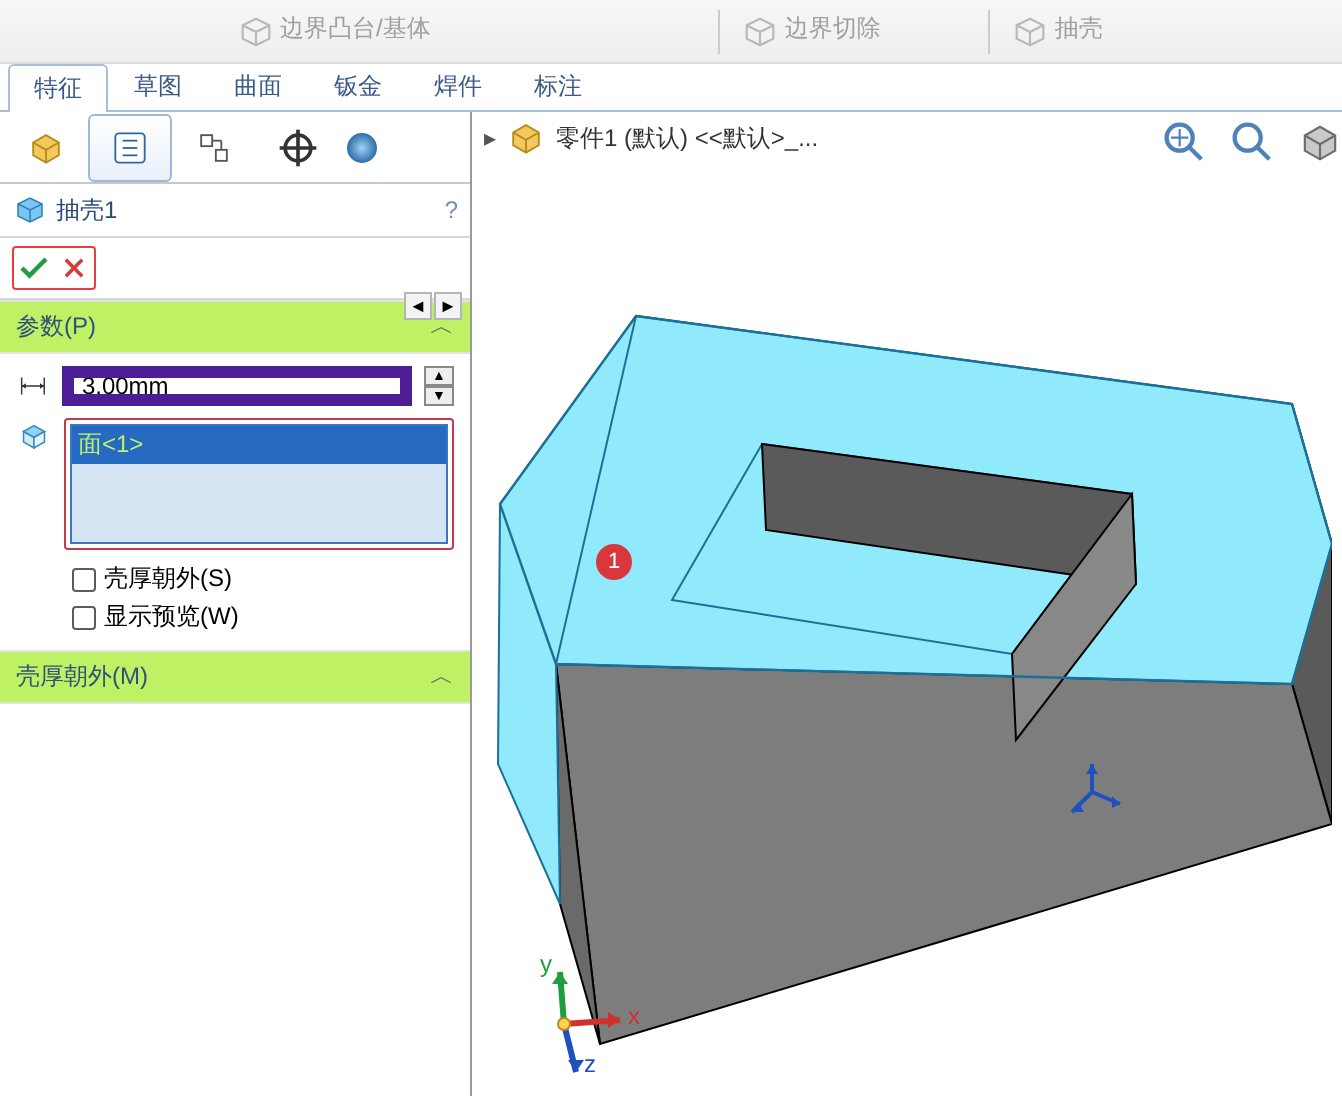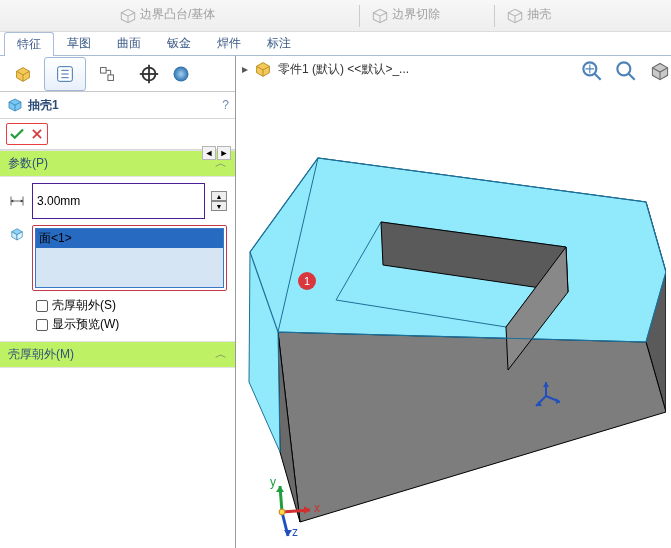--- a/index.html
+++ b/index.html
@@ -12,33 +12,33 @@
 .tab{padding:3px 12px;color:#3b5a87;cursor:pointer;border:1px solid transparent;border-bottom:none;border-radius:3px 3px 0 0}
 .tab.active{background:#fff;border-color:#a9bdd6;position:relative;top:1px}
 .main{display:flex;height:calc(548px - 56px)}
 .sidebar{width:236px;border-right:1px solid #9a9a9a;display:flex;flex-direction:column;background:#fff}
 .mgr-tabs{height:36px;display:flex;align-items:center;background:#fff;border-bottom:1px solid #c8c8c8;padding:2px}
 .mgr-tab{width:42px;height:34px;display:flex;align-items:center;justify-content:center;border:1px solid transparent;border-radius:3px}
 .mgr-tab.active{border-color:#9fb8d8;background:linear-gradient(#fff,#e8f0fa)}
 .mgr-nav{position:absolute;right:4px;top:90px;display:flex;gap:1px}
 .mgr-nav button{width:14px;height:14px;font-size:9px;background:#f3f3f3;border:1px solid #b5b5b5}
 .feature-head{display:flex;align-items:center;padding:4px 6px;gap:4px;border-bottom:1px solid #d7d7d7}
-.feature-head .title{font-weight:bold;color:#2b4a77}
+.feature-head .title{font-weight:normal;color:#2b4a77}
 .feature-head .help{margin-left:auto;color:#6f8db3}
 .ok-cancel{display:flex;align-items:center;padding:4px 6px;gap:6px;border-bottom:1px solid #d7d7d7;background:#fff}
 .ok-cancel-box{border:1px solid #e83e3e;border-radius:2px;padding:1px 3px 1px 1px;display:flex;align-items:center;gap:4px}
 .section-head{display:flex;align-items:center;justify-content:space-between;padding:4px 8px;background:#bef264;color:#30507b;border-top:1px solid #e3e3e3;border-bottom:1px solid #e3e3e3}
 .section-body{padding:6px 8px}
 .row{display:flex;align-items:center;gap:6px;margin-bottom:6px}
-.dim-input{flex:1;height:36px;border:1px solid #4c1d95;padding:0 4px}
+.dim-input{flex:1;height:20px;border:6px solid #4c1d95;padding:0 4px}
 .spinner{width:16px;display:flex;flex-direction:column}
 .spinner button{height:10px;font-size:7px;line-height:7px;border:1px solid #888;background:#eee;padding:0}
 .face-list{border:1px solid #c33a49;border-radius:2px;padding:2px}
 .face-list .inner{height:60px;border:1px solid #3a77c4;background:#d6e5f4}
-.face-list .sel{background:#276ac1;color:#000000;padding:1px 3px;display:inline-block;width:100%}
+.face-list .sel{background:#276ac1;color:#bef264;padding:1px 3px;display:inline-block;width:100%}
 .chk-row{display:flex;align-items:center;gap:4px;margin:2px 0 2px 28px}
 .chk{width:12px;height:12px;border:1px solid #5c5c5c;border-radius:2px}
 .multi-list{height:60px;border:1px solid #7a7a7a}
 .multi-list .bar{width:6px;height:100%;background:#f7b4ce;border-right:1px solid #d6d6d6}
 .viewport{flex:1;position:relative;background:#fff}
 .vp-head{position:absolute;top:2px;left:6px;display:flex;align-items:center;gap:4px;color:#333}
 .vp-tools{position:absolute;top:2px;right:6px;display:flex;gap:8px}
 .shape-svg{position:absolute;top:86px;left:10px}
 .annot{position:absolute;top:216px;left:62px;width:18px;height:18px;border-radius:50%;background:#d9363e;color:#fff;display:flex;align-items:center;justify-content:center;font-size:11px}
 .triad{position:absolute;bottom:6px;left:22px}

